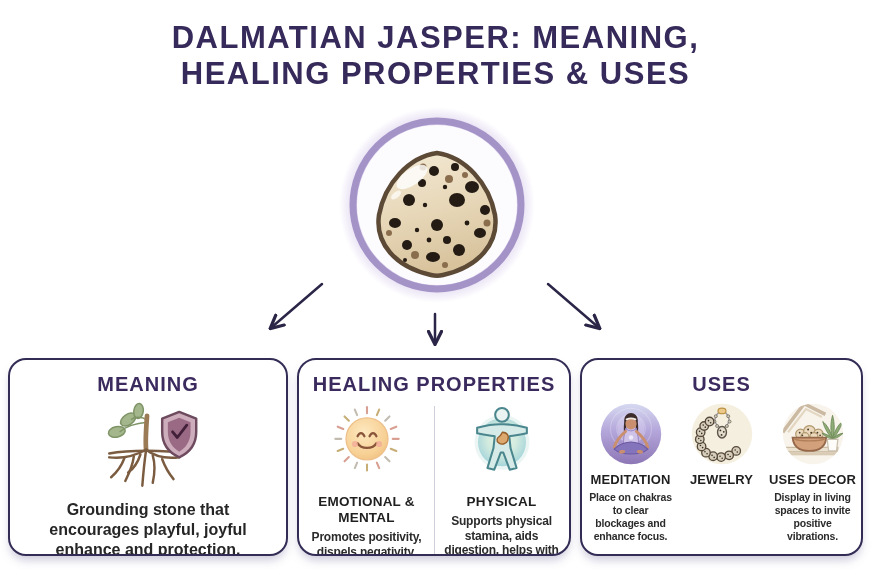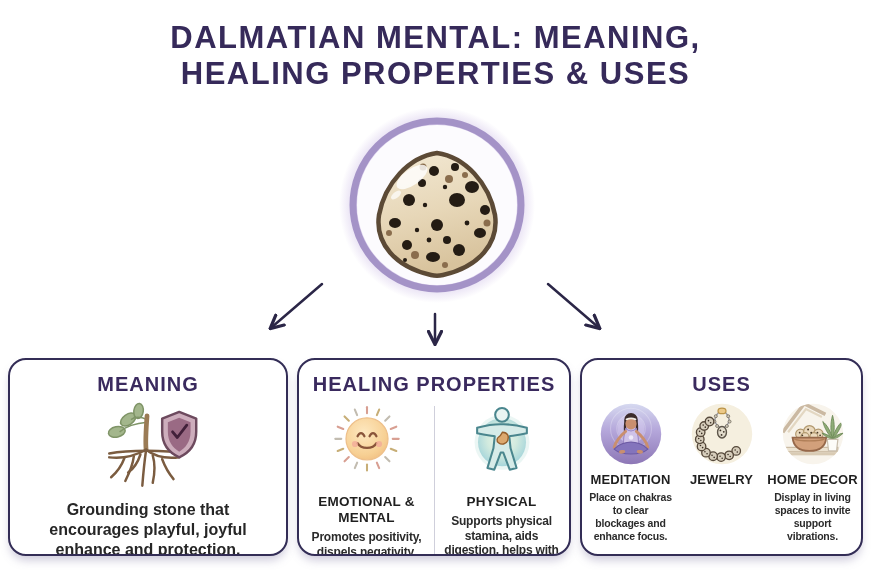--- a/index.html
+++ b/index.html
@@ -23,21 +23,21 @@
     background:#ffffff;border:2px solid #332d56;border-radius:18px;
     box-sizing:border-box;height:198px;
     box-shadow:0 6px 10px -2px rgba(110,100,150,.35);
     display:flex;flex-direction:column;align-items:center;overflow:hidden;
   }
   .card h2{
     margin:12px 6px 2px;color:#3a2a5e;font-size:20px;line-height:24px;
     letter-spacing:1px;text-align:center;font-weight:bold;
   }
   .card-meaning{width:280px;}
-  .card-healing{width:274px;}
+  .card-healing{width:274px;border-radius:19px;}
   .card-uses{width:283px;}
   .card-meaning .big-icon{margin-top:2px;height:92px;}
   .card-meaning p{
     margin:8px 14px 0;text-align:center;font-weight:bold;color:#262626;
     font-size:16px;line-height:20px;width:246px;
   }
   .h-cols{display:flex;flex-direction:row;margin-top:2px;width:100%;justify-content:center;}
   .h-col{width:124px;display:flex;flex-direction:column;align-items:center;}
   .v-div{width:1px;background:#cfcfdb;margin:6px 5px 14px;}
   .h-col .mid-icon{height:72px;margin-top:2px;}
@@ -59,21 +59,21 @@
   .u-col p{
     margin:2px 0 0;font-size:10.5px;line-height:13px;letter-spacing:-.2px;
     text-align:center;font-weight:bold;color:#2b2b2b;
   }
 </style>
 </head>
 <body>
 
 <div>
 
-  <h1 class="title"><span>DALMATIAN MENTAL: MEANING,</span><br><span>HEALING PROPERTIES &amp; USES</span></h1>
+  <h1 class="title"><span>DALMATIAN JASPER: MEANING,</span><br><span>HEALING PROPERTIES &amp; USES</span></h1>
 
   <div class="stone-wrap">
     <svg width="200" height="200" viewBox="0 0 200 200">
       <defs>
         <radialGradient id="glow" cx="50%" cy="50%" r="50%">
           <stop offset="0%" stop-color="#ffffff"></stop>
           <stop offset="55%" stop-color="#f0eaf8"></stop>
           <stop offset="78%" stop-color="#d9cdec"></stop>
           <stop offset="100%" stop-color="#ffffff"></stop>
         </radialGradient>
@@ -370,21 +370,21 @@
                   <path d="M58,42 C55.5,33 55.5,24 58,15 C60.5,24 60.5,33 58,42 Z"></path>
                   <path d="M58,42 C53,36 49,30 47,22 C52,26 56,33 58,42 Z"></path>
                   <path d="M58,42 C63,36 67,30 69,22 C64,26 60,33 58,42 Z"></path>
                   <path d="M58,42 C55,38 51,36 46,35 C50,39 54,41 58,42 Z"></path>
                   <path d="M58,42 C61,38 65,36 70,35 C66,39 62,41 58,42 Z"></path>
                 </g>
                 <path d="M52,42 L64,42 L62.5,55 L53.5,55 Z" fill="#fdfcf8" stroke="#c9bfae" stroke-width="1.4"></path>
               </g>
             </svg>
           </div>
-          <h3>HOME DECOR</h3>
-          <p>Display in living spaces to invite support vibrations.</p>
+          <h3>USES DECOR</h3>
+          <p>Display in living spaces to invite positive vibrations.</p>
         </div>
 
       </div>
     </section>
 
   </div>
 </div>
 
 </body></html>

